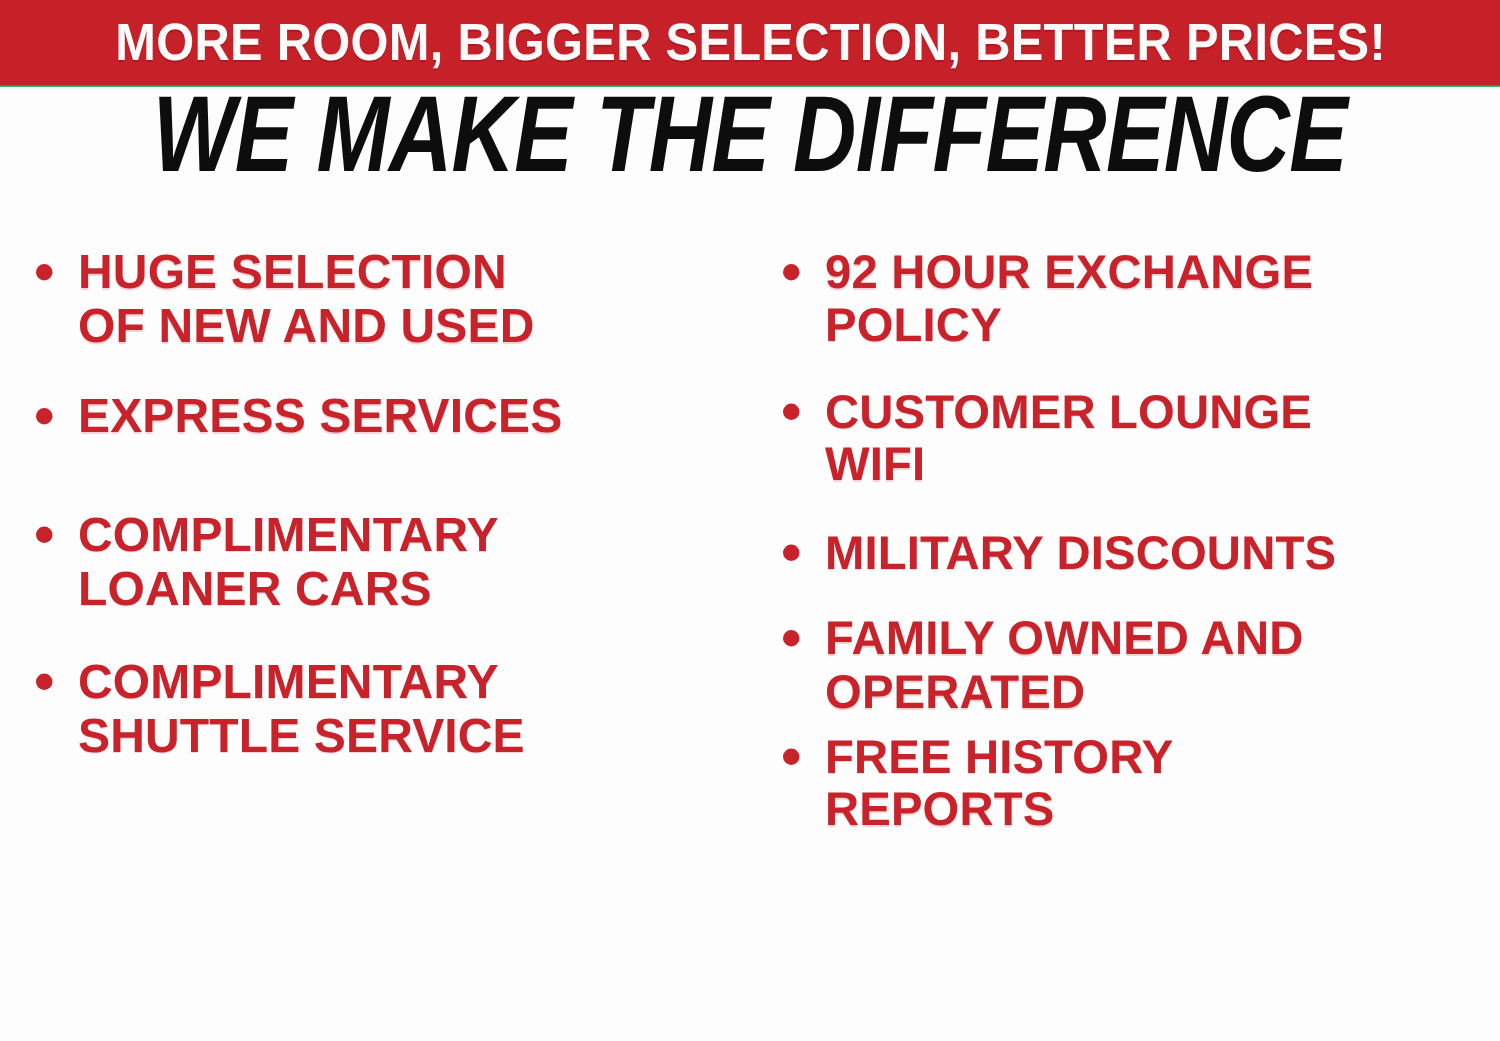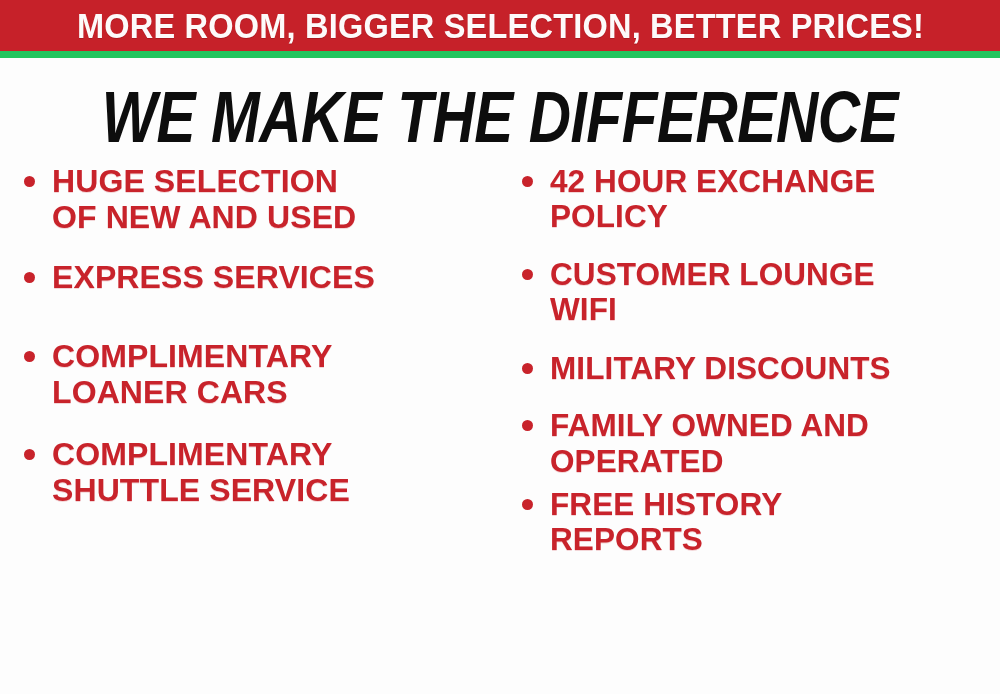--- a/index.html
+++ b/index.html
@@ -20,21 +20,21 @@
   }
 
   
   .banner {
     position: absolute;
     left: 0;
     top: 0;
     width: 1000px;
     height: 58px;
     background: #c62129;
-    border-bottom: 7px solid #22c55e;
+    border-bottom: 1px solid #22c55e;
     box-sizing: border-box;
     display: flex;
     align-items: center;
     justify-content: center;
   }
   .banner-text {
     color: #fdfafa;
     font-family: "Liberation Sans", sans-serif;
     font-weight: bold;
     font-size: 35px;
@@ -43,25 +43,24 @@
     white-space: nowrap;
     transform: scaleX(0.93);
     transform-origin: center center;
     text-shadow: 0 1px 0 rgba(120,10,16,0.35);
   }
 
   
   .headline-wrap {
     position: absolute;
     left: 0;
-    top: 74px;
+    top: 56px;
     width: 1000px;
     height: 86px;
     display: flex;
-    align-items: center;
     justify-content: center;
   }
   .headline {
     color: #0d0d0d;
     font-family: "Liberation Sans", sans-serif;
     font-weight: bold;
     font-style: italic;
     font-size: 68px;
     line-height: 1;
     white-space: nowrap;
@@ -176,21 +175,21 @@
         <span class="bullet-text">COMPLIMENTARY
 SHUTTLE SERVICE</span>
       </div>
 
     </div>
 
     <div class="col col-right">
 
       <div class="bullet-item">
         <span class="bullet-dot"></span>
-        <span class="bullet-text">42 HOUR EXCHANGE
+        <span class="bullet-text">92 HOUR EXCHANGE
 POLICY</span>
       </div>
 
 
       <div class="bullet-item">
         <span class="bullet-dot"></span>
         <span class="bullet-text">CUSTOMER LOUNGE
 WIFI</span>
       </div>
 

